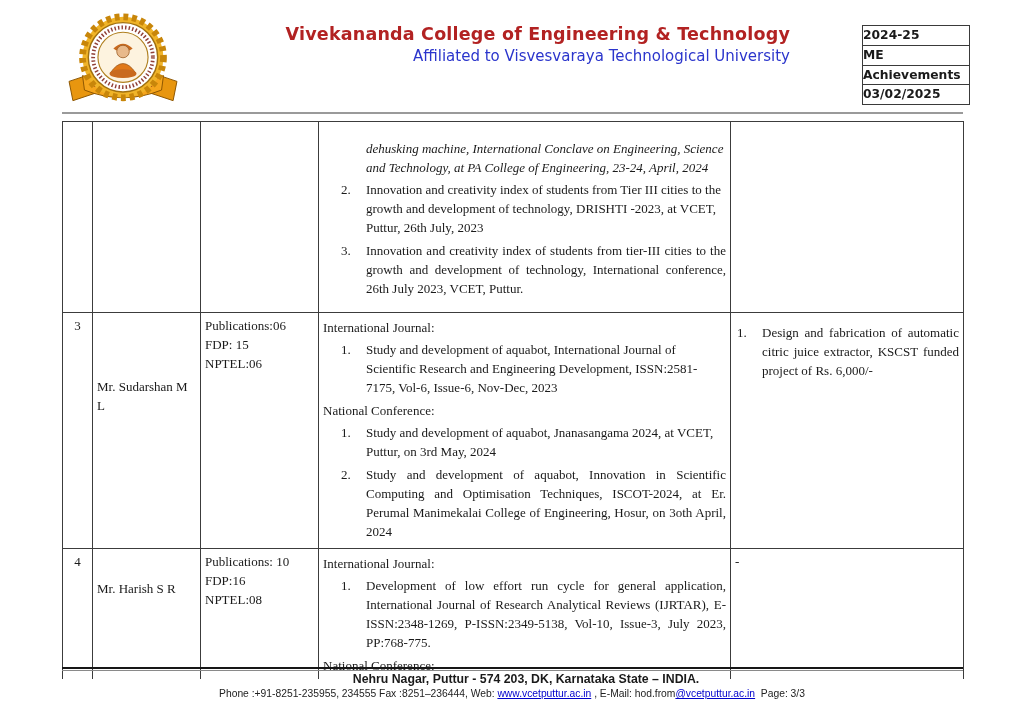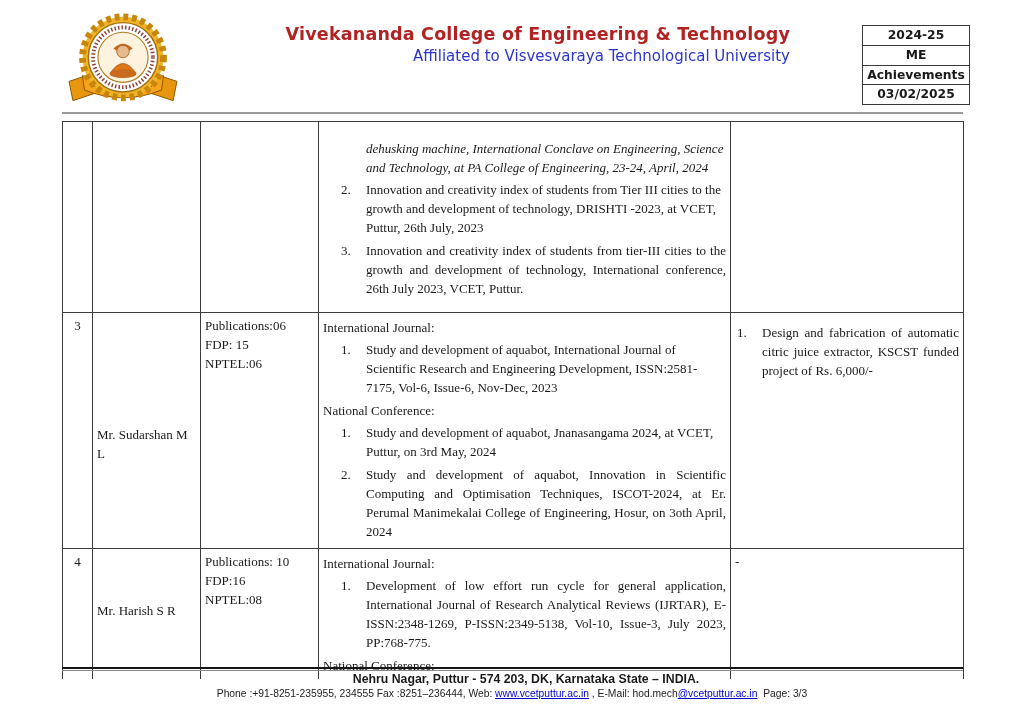--- a/index.html
+++ b/index.html
@@ -9,39 +9,39 @@
   
   .logo { position:absolute; left:64px; top:12px; width:118px; height:106px; }
   .head-text { position:absolute; left:210px; top:24px; width:580px; text-align:right;
                font-family:"DejaVu Sans", sans-serif; }
   .college-name { font-size:17.5px; font-weight:700; color:#b22222; letter-spacing:.2px; }
   .unit-line { font-size:11.8px; color:#1a1a1a; margin-top:4px; font-weight:500; }
   .affil-line, .appr-line { font-size:15px; color:#2b35cc; margin-top:3px; font-weight:500; }
 
   .info-box { position:absolute; left:862px; top:25px; width:108px;
               font-family:"DejaVu Sans", sans-serif; font-size:12.3px; font-weight:600; }
-  .info-cell { border:1.2px solid #3a3a3a; height:21px; line-height:19px; text-align:center;
+  .info-cell { border:1.2px solid #3a3a3a; height:21px; line-height:19px; 
                margin-top:-1.2px; background:#fff; }
   .info-cell:first-child { margin-top:0; }
 
   .header-rule { position:absolute; left:62px; width:901px; top:112px;
                  border-top:2px solid #9a9a9a; }
 
   
   table.doc-table { position:absolute; left:62px; top:121px; width:901px;
                     border-collapse:collapse; table-layout:fixed; }
   .doc-table td { border:1px solid #3c3c3c; vertical-align:top; padding:3px 4px;
                   font-size:13px; line-height:19px; overflow:hidden; }
   .doc-table tr.row-cont  { height:191px; }
   .doc-table tr.row-three { height:221px; }
   .doc-table tr.row-four  { height:129px; }
   .doc-table tr.row-four td { border-bottom:none; }
   td.c-sl { text-align:center; }
-  td.c-name.pad-lg { padding-top:112px; }
-  td.c-name.pad-sm { padding-top:52px;margin-top:37px; }
+  td.c-name.pad-lg { padding-top:64px; }
+  td.c-name.pad-sm { padding-top:30px;margin-top:37px; }
   .stat-line { line-height:19px; }
 
   .cont-para { margin-left:43px; margin-top:14px;font-style:italic; }
   .sec-heading { margin:2px 0 1px 0; }
   .num-item { display:flex; padding-left:18px; margin:3px 0 4px 0; }
   .num-item .num { width:25px; flex:none; }
   .num-item .itext { flex:1; }
   .num-item.just .itext { text-align:justify; }
 
   td.c-proj .num-item { padding-left:2px; margin-top:7px; }
@@ -171,13 +171,13 @@
       </div>
       <div class="sec-heading">National Conference:</div>
     </td>
     <td class="c-proj dash-cell">-</td>
   </tr>
 </tbody>
   </table>
 
 <div class="footer-rule"></div>
 <div class="footer-address">Nehru Nagar, Puttur - 574 203, DK, Karnataka State – INDIA.</div>
-<div class="footer-contact"><span>Phone :+91-8251-235955, 234555  Fax :8251–236444, Web: </span><a href="#">www.vcetputtur.ac.in</a><span> , E-Mail: hod.mech</span><a href="#">@vcetputtur.ac.in</a><span>&nbsp; </span><span>Page: 3/3</span></div>
+<div class="footer-contact"><span>Phone :+91-8251-235955, 234555  Fax :8251–236444, Web: </span><a href="#">www.vcetputtur.ac.in</a><span> , E-Mail: hod.from</span><a href="#">@vcetputtur.ac.in</a><span>&nbsp; </span><span>Page: 3/3</span></div>
 
 </body></html>

